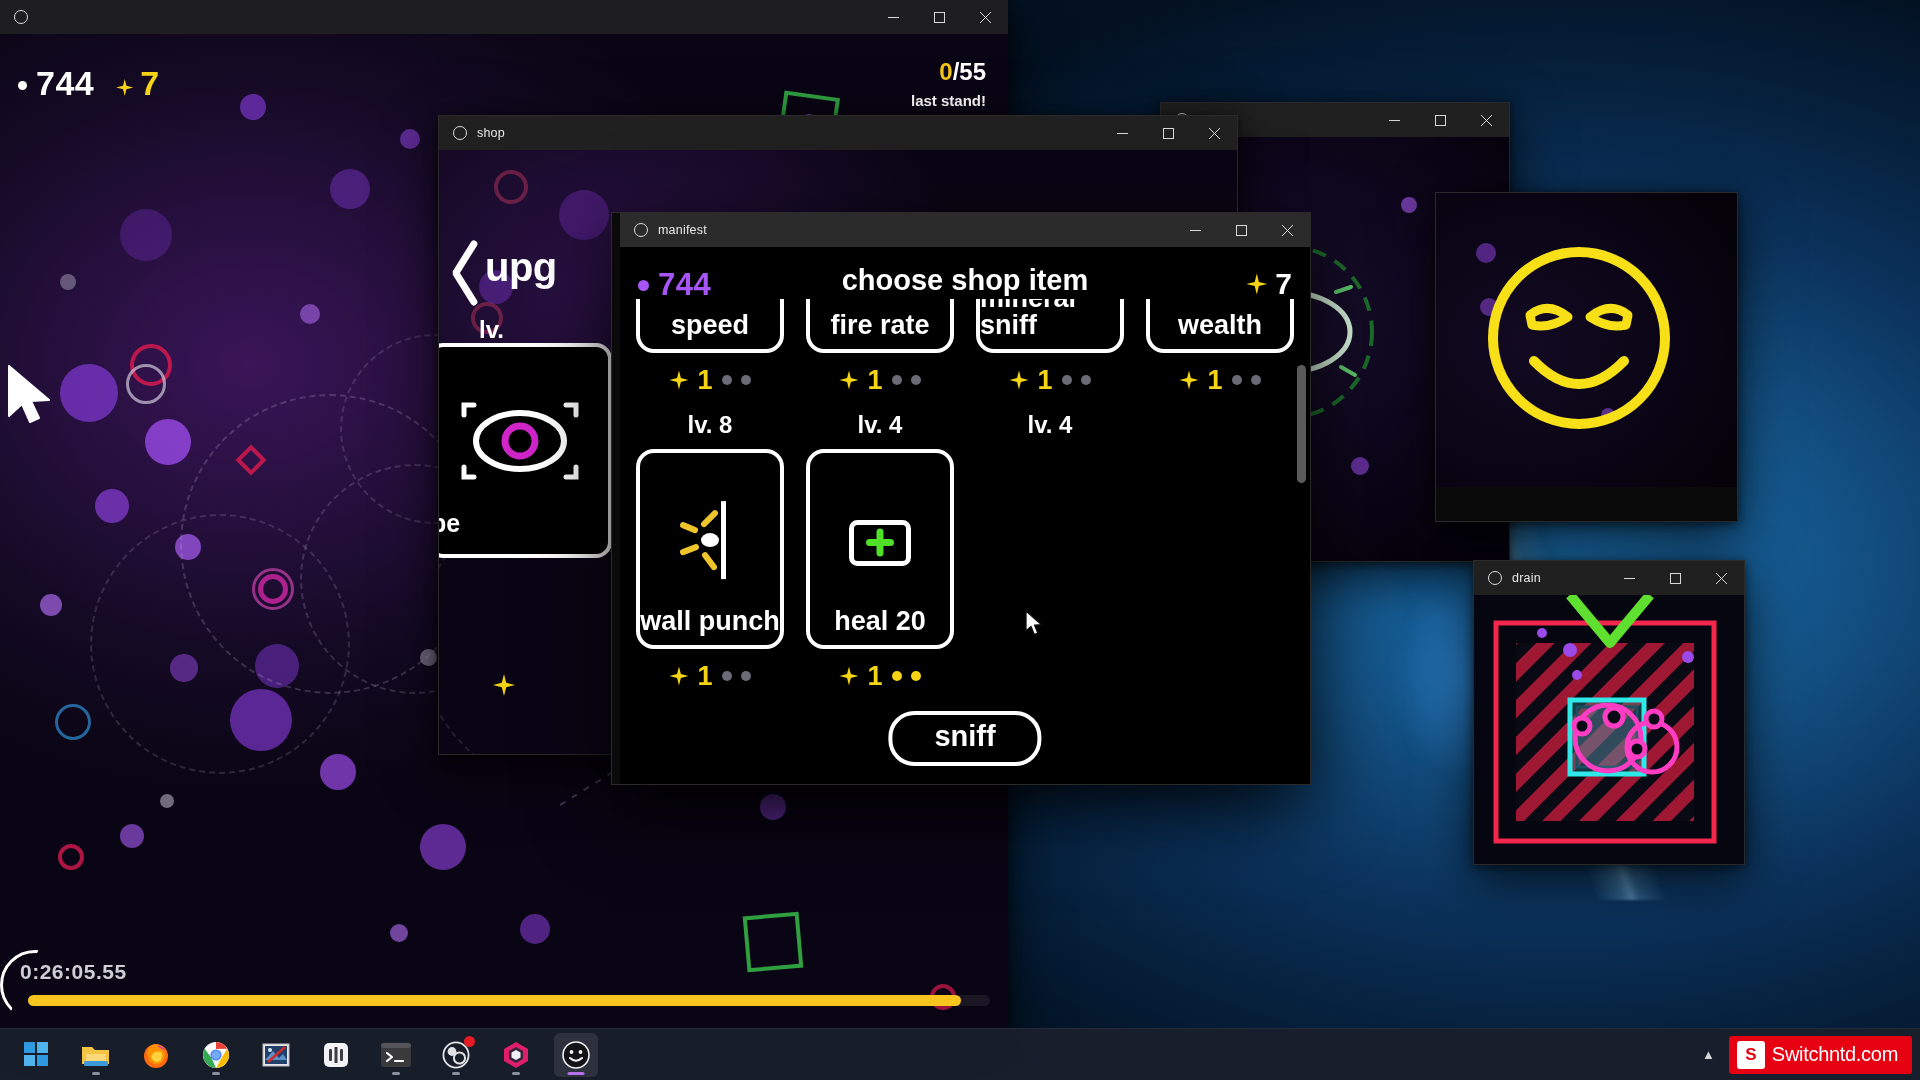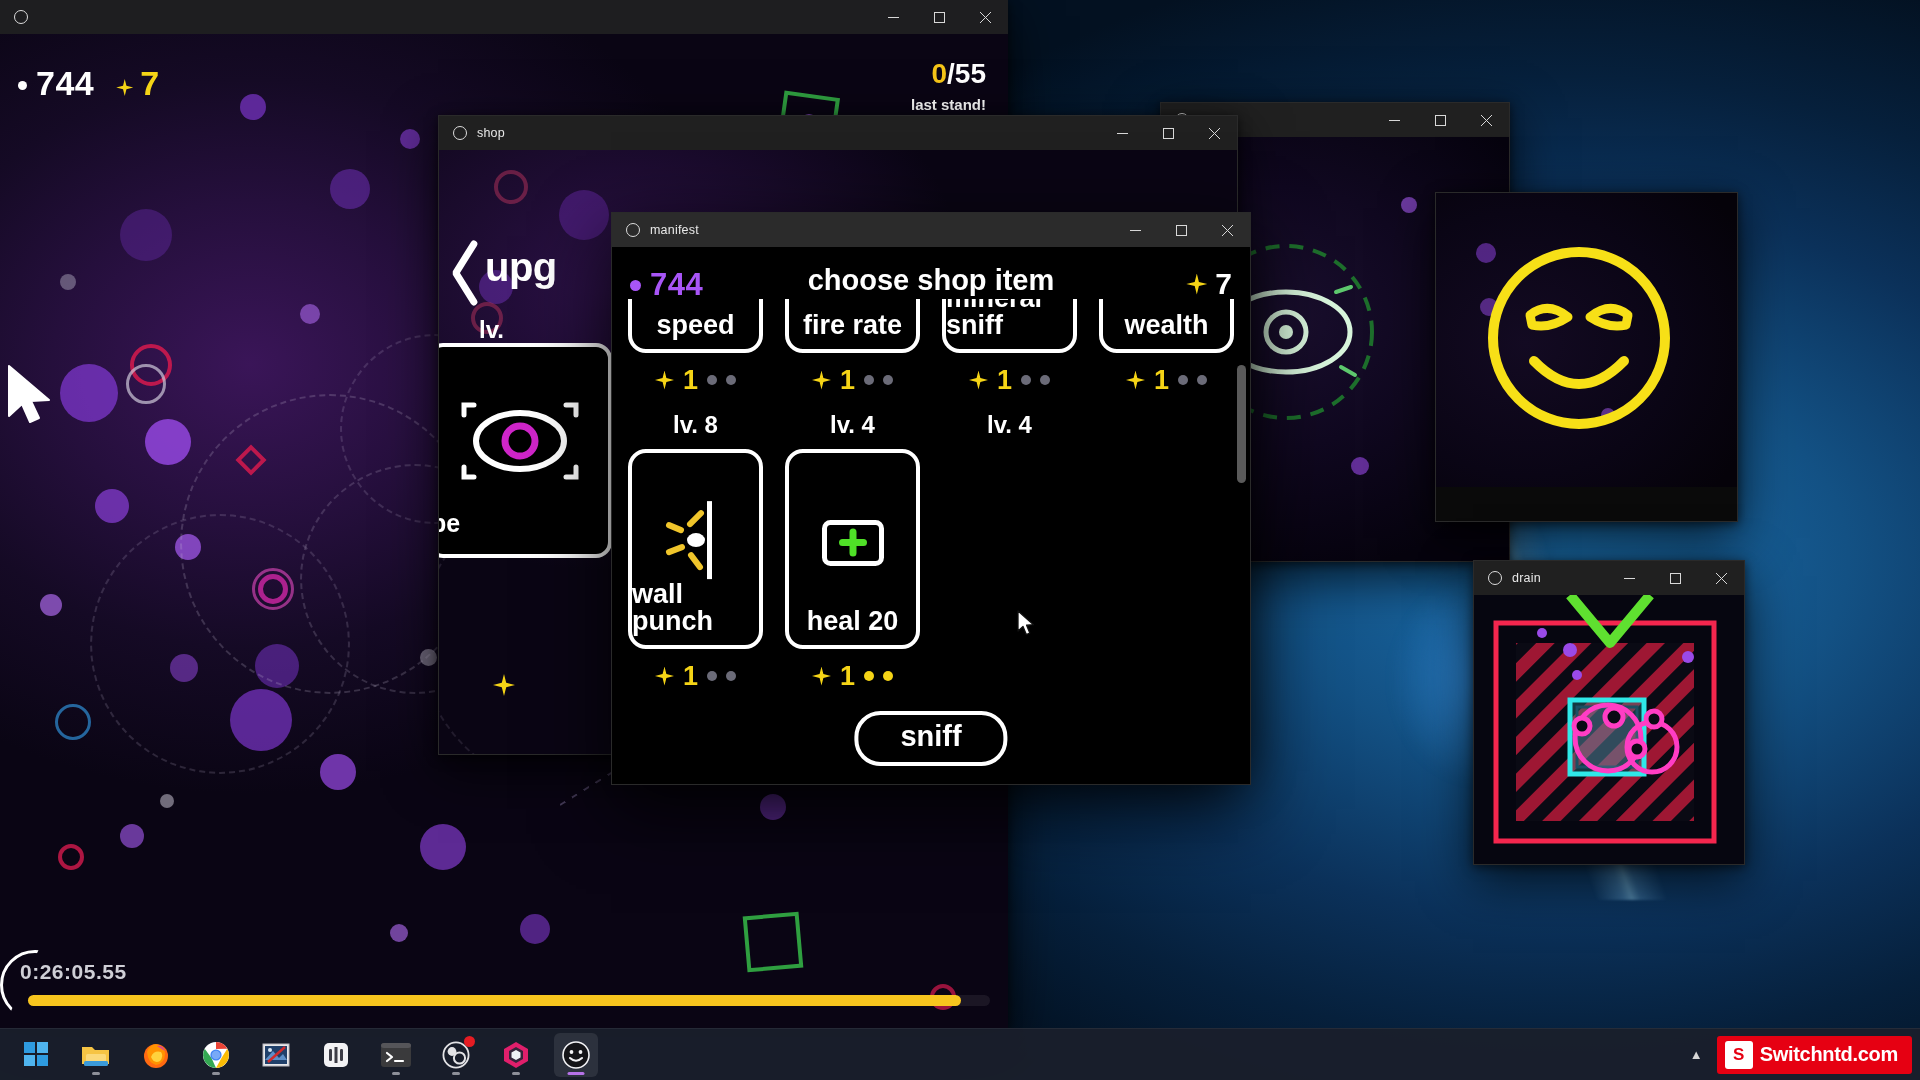--- a/index.html
+++ b/index.html
@@ -87,21 +87,21 @@
   #hud-left { position:absolute; left:18px; top:30px; display:flex; align-items:center; gap:22px; }
   .hud-num { color:#fff; font-size:34px; font-weight:700; letter-spacing:0.5px; }
   .hud-dot { width:9px; height:9px; background:#fff; border-radius:50%; display:inline-block; margin-right:9px; vertical-align:5px; }
   .star {
     display:inline-block; width:17px; height:17px; background:#f5d416;
     clip-path: polygon(50% 0%, 60% 40%, 100% 50%, 60% 60%, 50% 100%, 40% 60%, 0% 50%, 40% 40%);
     vertical-align:-1px; margin-right:7px;
   }
   .hud-star-num { color:#f5d416; font-size:34px; font-weight:700; }
   #hud-right { position:absolute; right:22px; top:26px; text-align:right; }
-  #hud-right .big { font-size:28px; font-weight:700; color:#fff; line-height:1; }
+  #hud-right .big { font-size:24px; font-weight:700; color:#fff; line-height:1; }
   #hud-right .big .wave { color:#f5c518; }
   #hud-right .sub { color:#fff; font-size:15px; margin-top:8px; font-weight:600; }
   #hud-timer { position:absolute; left:20px; bottom:46px; color:#cfcfd6; font-size:21px; font-weight:600; letter-spacing:0.5px; }
   #hud-bar-track { position:absolute; left:28px; right:18px; bottom:24px; height:11px; background:rgba(255,255,255,0.07); border-radius:6px; }
   #hud-bar-fill { position:absolute; left:0; top:0; height:100%; width:97%; background:#f7c51e; border-radius:6px; }
   #cursor-arc { position:absolute; left:0px; bottom:10px; width:70px; height:70px; border:3px solid #fff; border-radius:50%;
                 clip-path: polygon(0 0, 55% 0, 10% 100%, 0 100%); }
   #big-cursor {
     position:absolute; left:5px; top:330px; width:0;height:0;
   }
@@ -144,21 +144,21 @@
   #win-smiley { left: 1435px; top: 192px; width: 303px; height: 330px; }
   #smiley-body {
     background: radial-gradient(ellipse 250px 220px at 90px 150px, #130a22 0%, #0a0515 60%, #050209 100%), #050209;
   }
 
   
   #win-drain { left: 1473px; top: 560px; width: 272px; height: 305px; }
   #drain-body { background:#060610; }
 
   
-  #win-manifest { left: 611px; top: 212px; width: 640px; height: 573px; box-shadow: 0 24px 70px rgba(0,0,0,0.85); }
+  #win-manifest { left: 611px; top: 212px; width: 700px; height: 573px; box-shadow: 0 24px 70px rgba(0,0,0,0.85); padding-left: 8px; }
   #win-manifest .titlebar { background:#2b2b2b; }
   #manifest-body { background:#000; }
 
   #mf-money { position:absolute; left:18px; top:20px; display:flex; align-items:center; gap:9px; }
   #mf-money .dot { width:11px; height:11px; border-radius:50%; background:#a855f7; }
   #mf-money .amt { color:#a855f7; font-size:31px; font-weight:700; letter-spacing:0.5px; }
   #mf-heading { position:absolute; left:0; right:0; top:17px; text-align:center; color:#fff; font-size:29px; font-weight:600; }
   #mf-stars { position:absolute; right:18px; top:20px; display:flex; align-items:center; gap:8px; }
   #mf-stars .star { width:21px; height:21px; margin:0; }
   #mf-stars .amt { color:#fff; font-size:30px; font-weight:700; }
@@ -222,21 +222,21 @@
   #tb-watermark {
     display:flex; align-items:center; gap:7px;
     background:#e60012; height:38px; padding:0 14px 0 8px; margin-right:8px;
     border-radius:3px;
   }
   #tb-watermark .wm-logo {
     width:28px; height:28px; background:#fff; border-radius:3px;
     display:flex; align-items:center; justify-content:center;
     color:#e60012; font-weight:700; font-size:17px; font-family:"Liberation Sans", sans-serif;
   }
-  #tb-watermark .wm-text { color:#fff; font-size:20px; font-weight:700; letter-spacing:-0.3px; }
+  #tb-watermark .wm-text { color:#fff; font-size:20px; font-weight:400; letter-spacing:-0.3px; }
 </style>
 </head>
 <body>
 
 <div id="desktop">
   <div class="bg-glow-a"></div>
 </div>
 
 <div class="win" id="win-game">
   <div class="titlebar">

